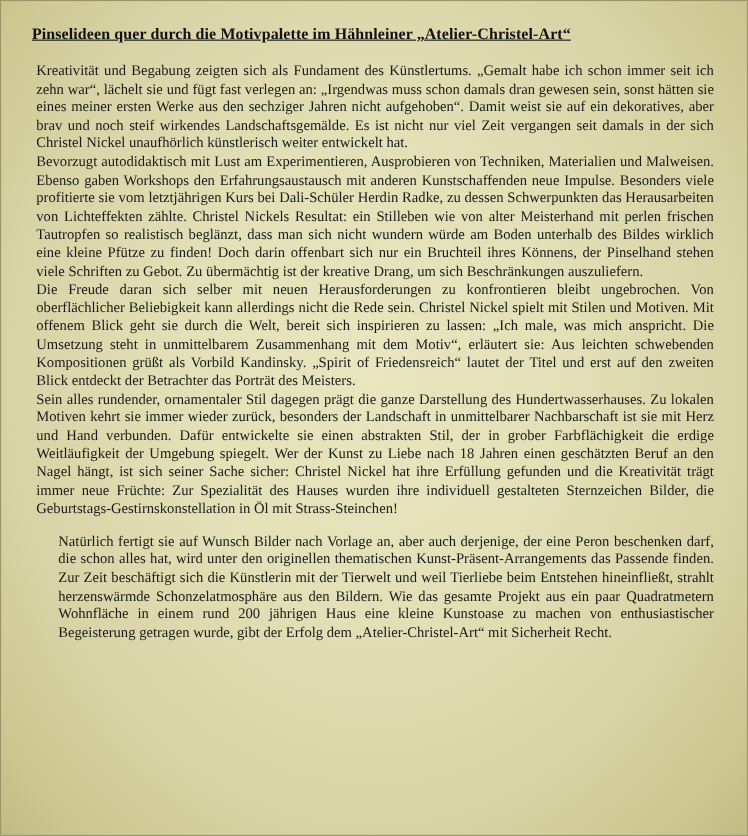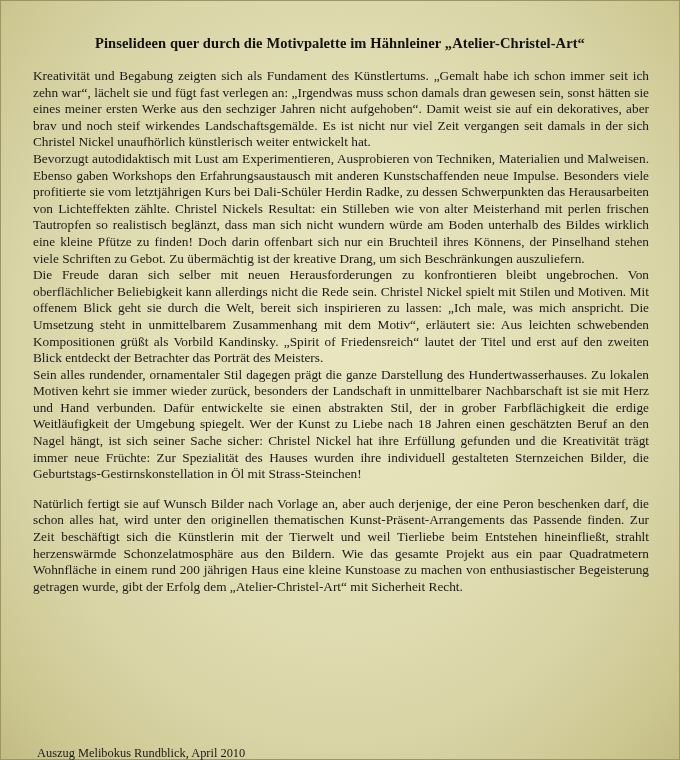--- a/index.html
+++ b/index.html
@@ -24,37 +24,38 @@
     padding: 16px 28px 10px 28px;
   }
   .inner {
     position: relative;
     width: 100%;
     height: 100%;
   }
   h1.doc-title {
     font-size: 14.5px;
     font-weight: bold;
-    text-align: center;
-    margin: 18px 0 16px 0;
+    margin: 6px 0 16px 0;
     letter-spacing: 0.1px;
     color: #121212;
     font-family: "Liberation Serif", serif;
+    text-decoration: underline;
   }
   .body-text p {
     margin: 0;
     font-size: 13.3px;
     line-height: 16.6px;
     color: #1a1a1a;
     text-align: justify;
     text-justify: inter-word;
     hyphens: none;
   }
   .body-text p.gap {
     margin-top: 13px;
+    margin-left: 20px;
   }
   .footer {
     position: absolute;
     left: 8px;
     bottom: 6px;
     font-size: 12.4px;
     color: #1a1a1a;
   }
   .body-text {
     padding: 0 2px 0 4px;
@@ -69,16 +70,15 @@
     <h1 class="doc-title">Pinselideen quer durch die Motivpalette im Hähnleiner „Atelier-Christel-Art“</h1>
 
     <div class="body-text">
       <p>Kreativität und Begabung zeigten sich als Fundament des Künstlertums. „Gemalt habe ich schon immer seit ich zehn war“, lächelt sie und fügt fast verlegen an: „Irgendwas muss schon damals dran gewesen sein, sonst hätten sie eines meiner ersten Werke aus den sechziger Jahren nicht aufgehoben“. Damit weist sie auf ein dekoratives, aber brav und noch steif wirkendes Landschaftsgemälde. Es ist nicht nur viel Zeit vergangen seit damals in der sich Christel Nickel unaufhörlich künstlerisch weiter entwickelt hat.</p>
       <p>Bevorzugt autodidaktisch mit Lust am Experimentieren, Ausprobieren von Techniken, Materialien und Malweisen. Ebenso gaben Workshops den Erfahrungsaustausch mit anderen Kunstschaffenden neue Impulse. Besonders viele profitierte sie vom letztjährigen Kurs bei Dali-Schüler Herdin Radke, zu dessen Schwerpunkten das Herausarbeiten von Lichteffekten zählte. Christel Nickels Resultat: ein Stilleben wie von alter Meisterhand mit perlen frischen Tautropfen so realistisch beglänzt, dass man sich nicht wundern würde am Boden unterhalb des Bildes wirklich eine kleine Pfütze zu finden! Doch darin offenbart sich nur ein Bruchteil ihres Könnens, der Pinselhand stehen viele Schriften zu Gebot. Zu übermächtig ist der kreative Drang, um sich Beschränkungen auszuliefern.</p>
       <p>Die Freude daran sich selber mit neuen Herausforderungen zu konfrontieren bleibt ungebrochen. Von oberflächlicher Beliebigkeit kann allerdings nicht die Rede sein. Christel Nickel spielt mit Stilen und Motiven. Mit offenem Blick geht sie durch die Welt, bereit sich inspirieren zu lassen: „Ich male, was mich anspricht. Die Umsetzung steht in unmittelbarem Zusammenhang mit dem Motiv“, erläutert sie: Aus leichten schwebenden Kompositionen grüßt als Vorbild Kandinsky. „Spirit of Friedensreich“ lautet der Titel und erst auf den zweiten Blick entdeckt der Betrachter das Porträt des Meisters.</p>
       <p>Sein alles rundender, ornamentaler Stil dagegen prägt die ganze Darstellung des Hundertwasserhauses. Zu lokalen Motiven kehrt sie immer wieder zurück, besonders der Landschaft in unmittelbarer Nachbarschaft ist sie mit Herz und Hand verbunden. Dafür entwickelte sie einen abstrakten Stil, der in grober Farbflächigkeit die erdige Weitläufigkeit der Umgebung spiegelt. Wer der Kunst zu Liebe nach 18 Jahren einen geschätzten Beruf an den Nagel hängt, ist sich seiner Sache sicher: Christel Nickel hat ihre Erfüllung gefunden und die Kreativität trägt immer neue Früchte: Zur Spezialität des Hauses wurden ihre individuell gestalteten Sternzeichen Bilder, die Geburtstags-Gestirnskonstellation in Öl mit Strass-Steinchen!</p>
       <p class="gap">Natürlich fertigt sie auf Wunsch Bilder nach Vorlage an, aber auch derjenige, der eine Peron beschenken darf, die schon alles hat, wird unter den originellen thematischen Kunst-Präsent-Arrangements das Passende finden. Zur Zeit beschäftigt sich die Künstlerin mit der Tierwelt und weil Tierliebe beim Entstehen hineinfließt, strahlt herzenswärmde Schonzelatmosphäre aus den Bildern. Wie das gesamte Projekt aus ein paar Quadratmetern Wohnfläche in einem rund 200 jährigen Haus eine kleine Kunstoase zu machen von enthusiastischer Begeisterung getragen wurde, gibt der Erfolg dem „Atelier-Christel-Art“ mit Sicherheit Recht.</p>
     </div>
 
-    <div class="footer">Auszug Melibokus Rundblick, April 2010</div>
 
   </div>
 </div>
 
 </body></html>

